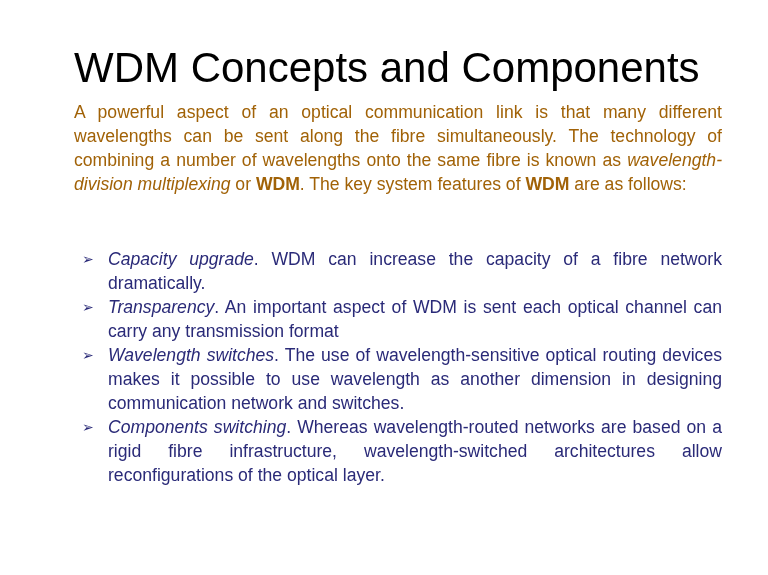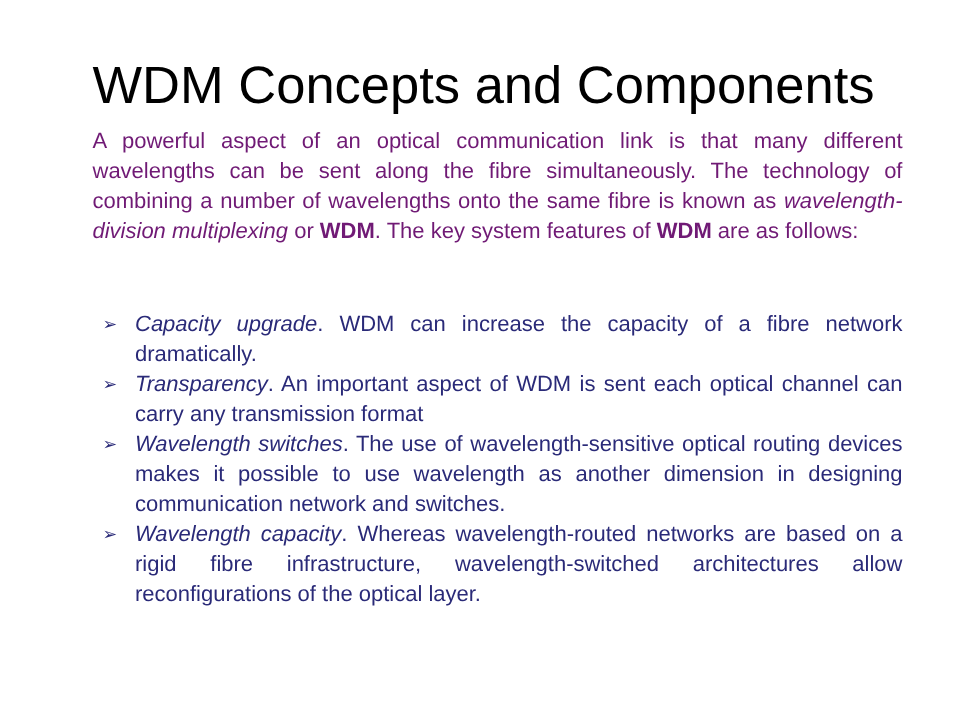--- a/index.html
+++ b/index.html
@@ -1,18 +1,18 @@
 <!DOCTYPE html>
 <html><head>
 <meta charset="utf-8">
 <style>
   html, body { margin:0; padding:0; background:#ffffff; }
   body { width:768px; height:575px; position:relative; overflow:hidden; font-family:"Liberation Sans", sans-serif; }
   .title { position:absolute; left:74px; top:44px; font-size:42px; color:#000000; white-space:nowrap; letter-spacing:0px; }
-  .intro { position:absolute; left:74px; top:100px; width:648px; font-size:17.6px; line-height:24px; color:#701a75; text-align:justify; }
+  .intro { position:absolute; left:74px; top:100px; width:648px; font-size:17.6px; line-height:24px; color:#a16207; text-align:justify; }
   .intro .it { font-style:italic; }
   .intro .b { font-weight:bold; }
   .bullets { position:absolute; left:82px; top:247px; width:640px; margin:0; padding:0; list-style:none; }
   .bullets li { position:relative; padding-left:26px; font-size:17.6px; line-height:24px; color:#2a2a78; text-align:justify; margin-bottom:0; }
   .bullets li .arrow { position:absolute; left:0; top:0; font-size:14px; color:#2a2a78; }
   .bullets li .term { font-style:italic; }
 </style>
 </head>
 <body>
 
@@ -28,15 +28,15 @@
   <li>
     <span class="arrow">➢</span>
     <span class="term">Transparency</span><span>. An important aspect of WDM is sent each optical channel can carry any transmission format</span>
   </li>
   <li>
     <span class="arrow">➢</span>
     <span class="term">Wavelength switches</span><span>. The use of wavelength-sensitive optical routing devices makes it possible to use wavelength as another dimension in designing communication network and switches.</span>
   </li>
   <li>
     <span class="arrow">➢</span>
-    <span class="term">Wavelength capacity</span><span>. Whereas wavelength-routed networks are based on a rigid fibre infrastructure, wavelength-switched architectures allow reconfigurations of the optical layer.</span>
+    <span class="term">Components switching</span><span>. Whereas wavelength-routed networks are based on a rigid fibre infrastructure, wavelength-switched architectures allow reconfigurations of the optical layer.</span>
   </li>
 </ul>
 
 </body></html>

